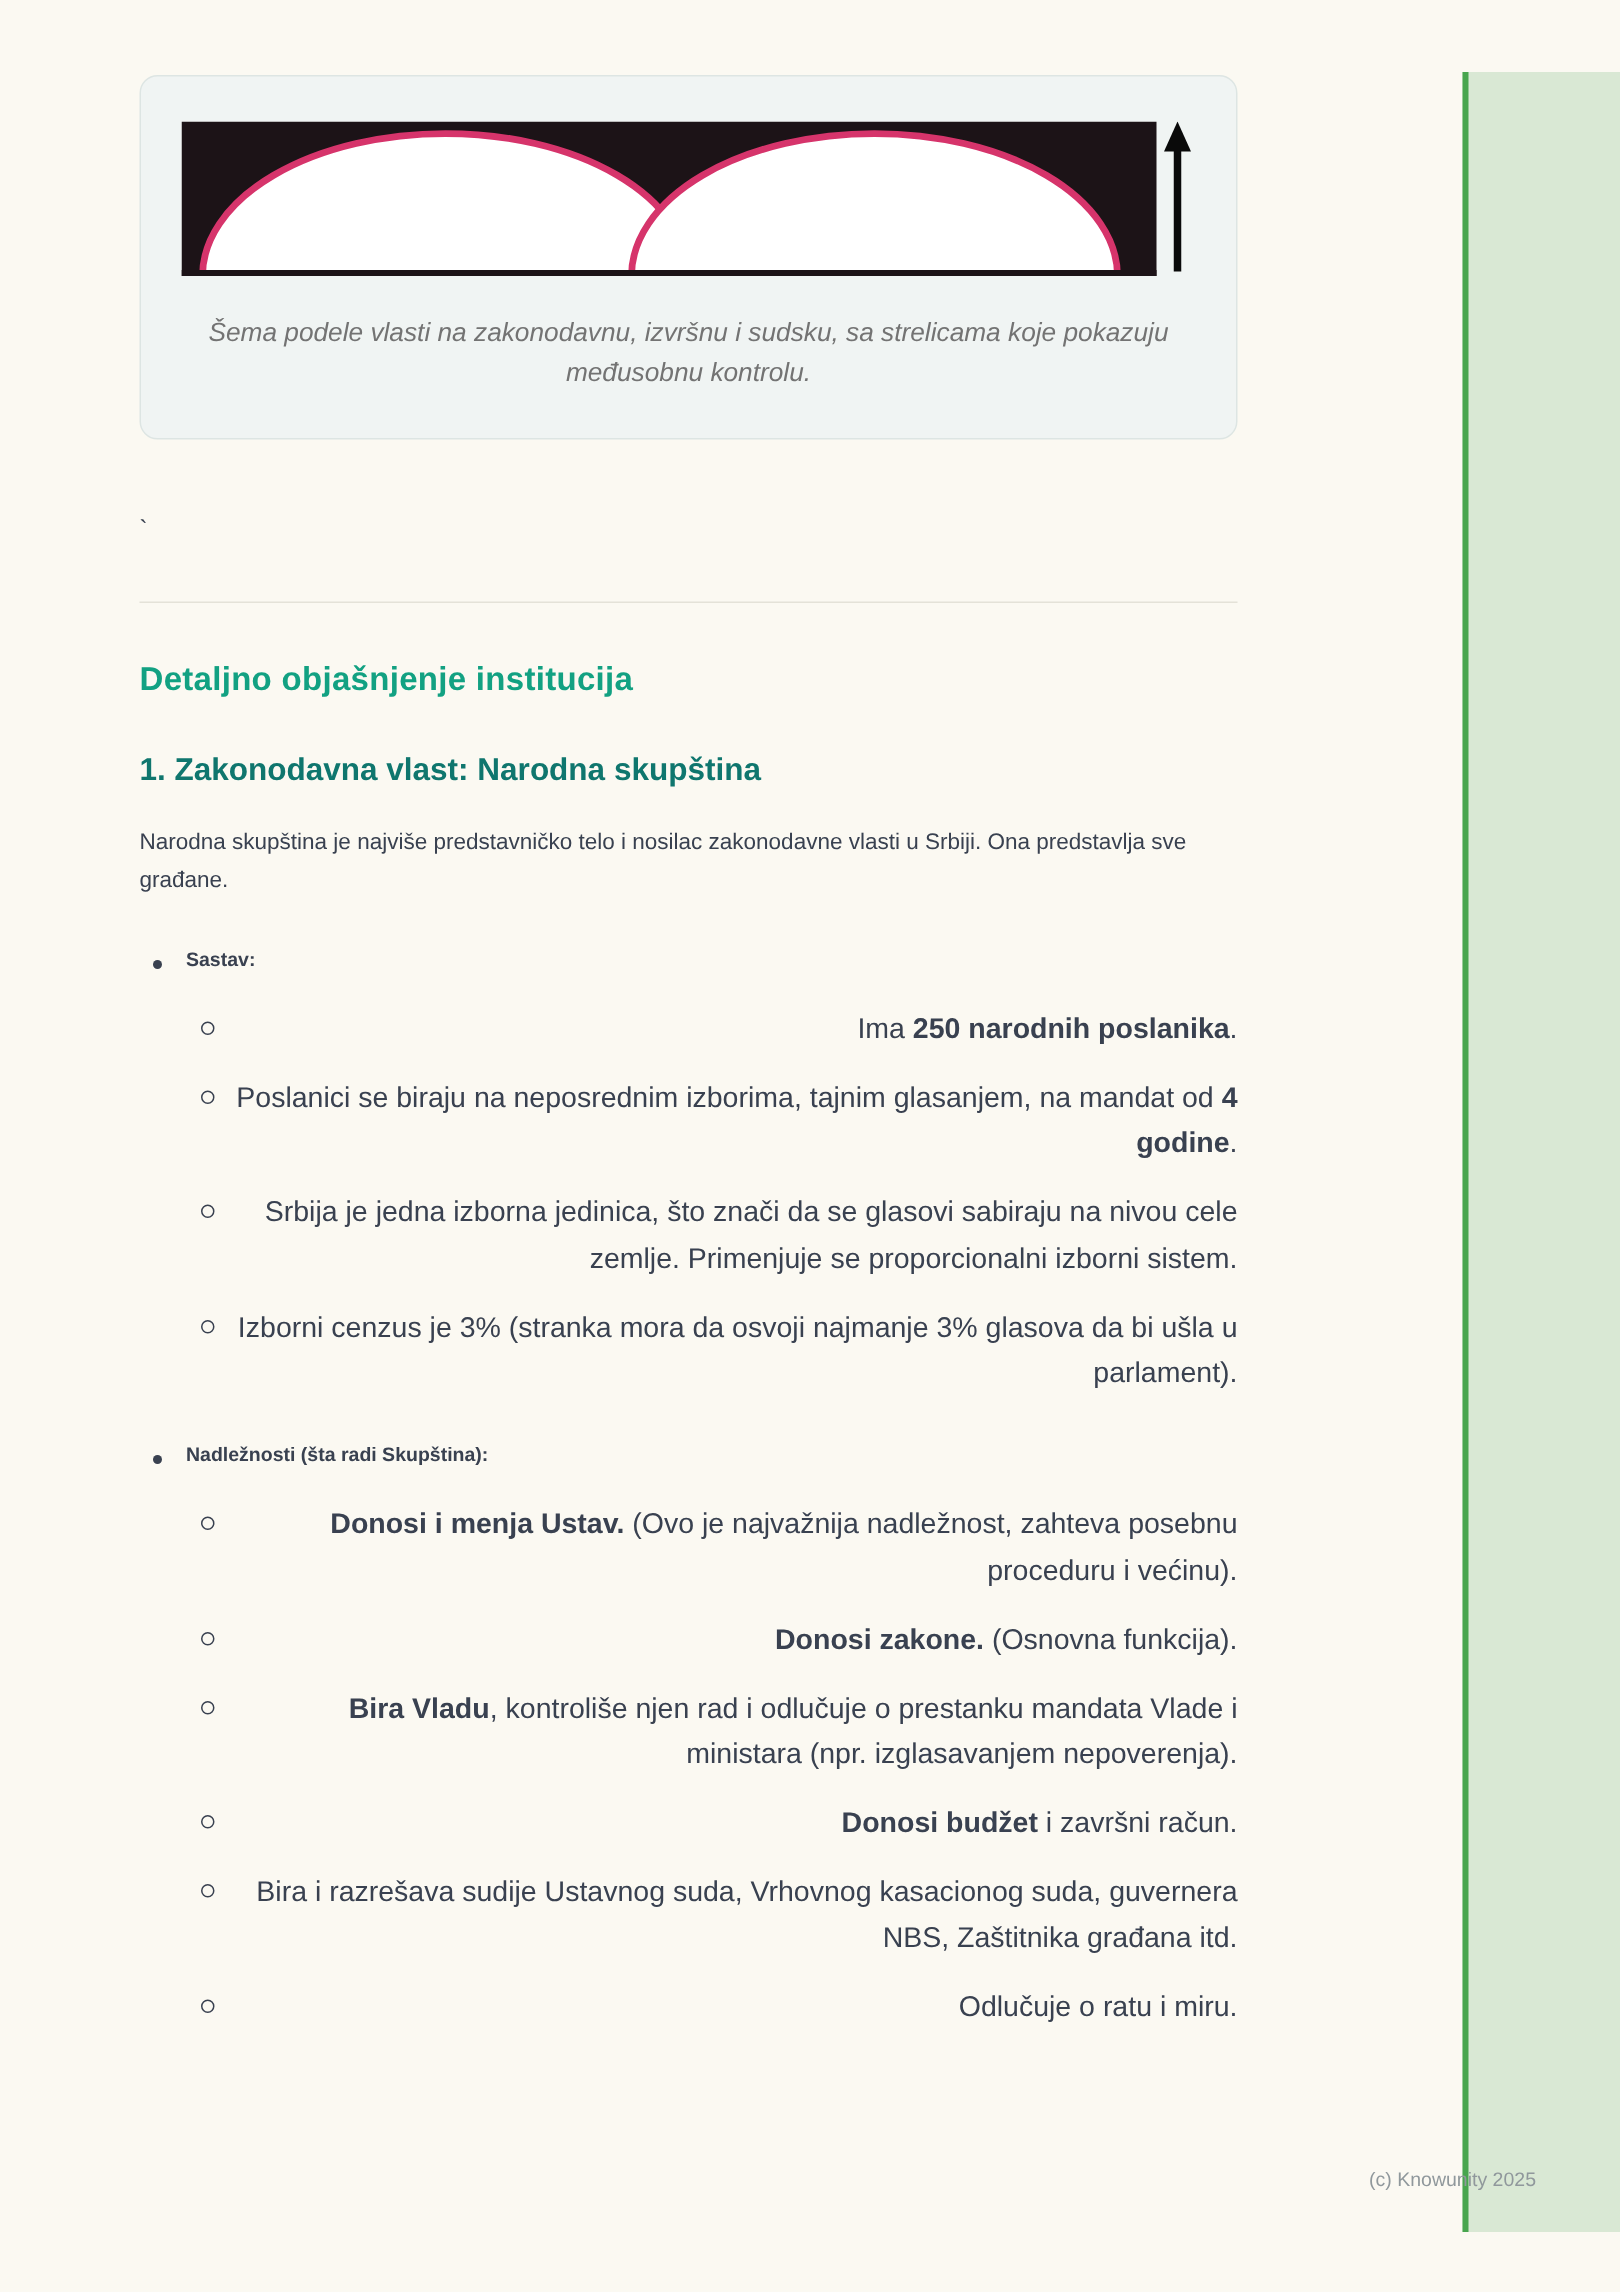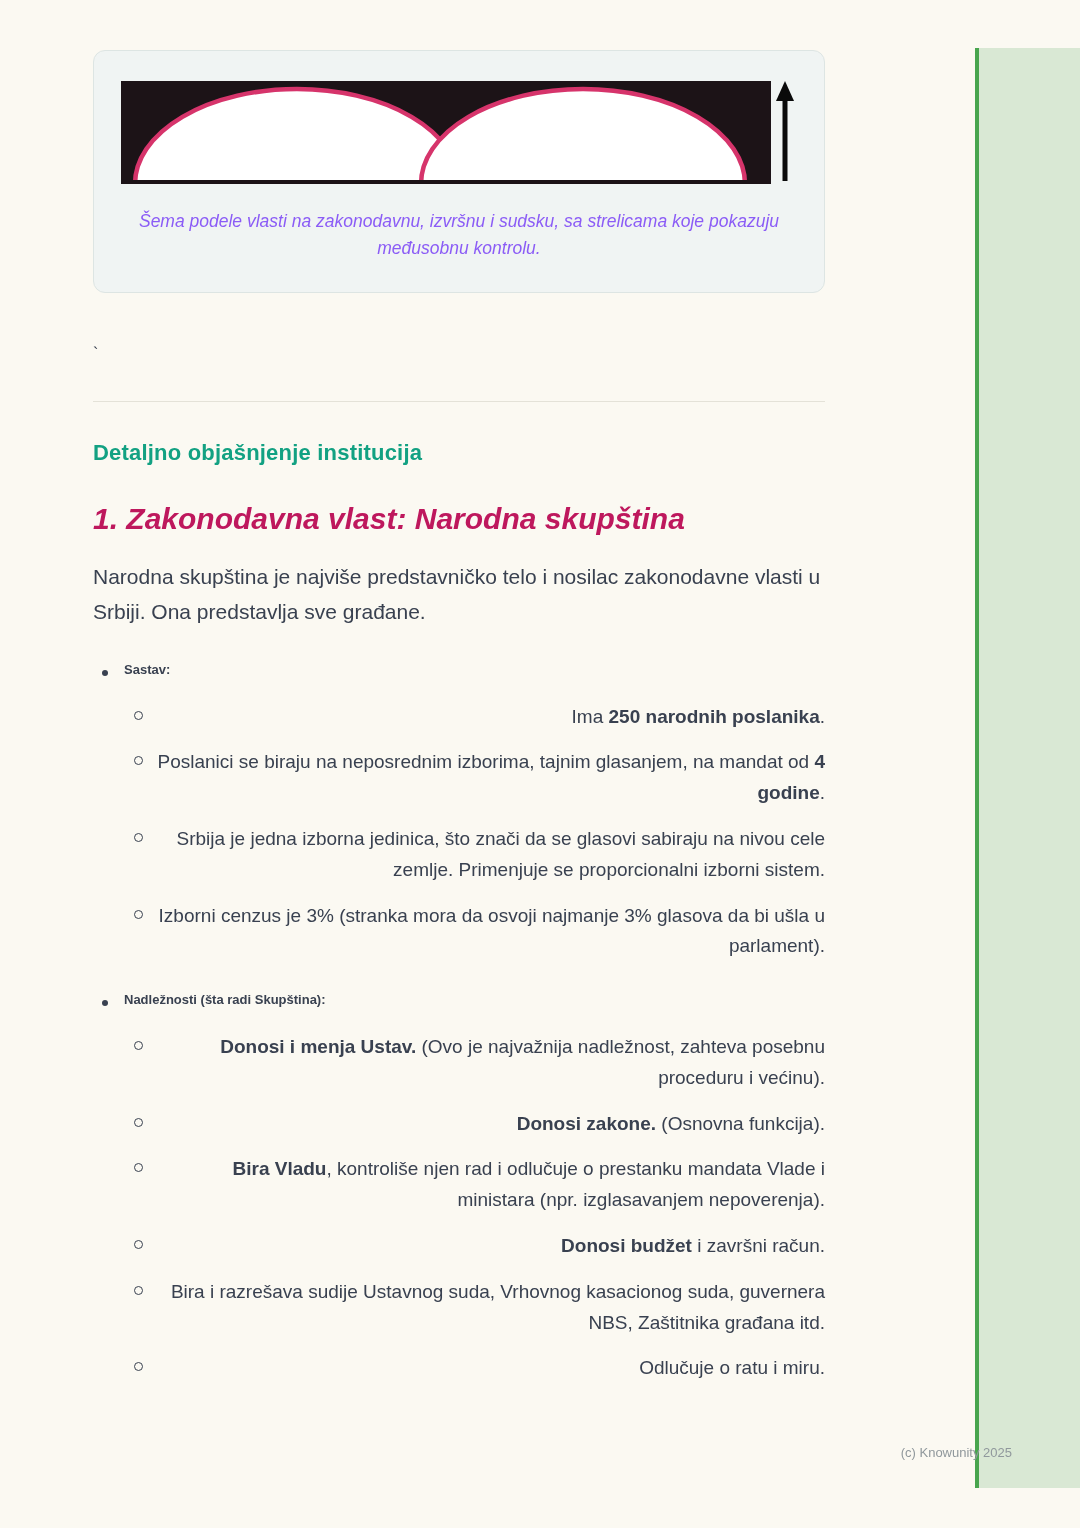--- a/index.html
+++ b/index.html
@@ -37,21 +37,21 @@
   }
   .fig-image { width: 678px; height: 103px; }
   .fig-image svg { display: block; }
   .card figcaption {
     margin: 24px auto 0 auto;
     max-width: 648px;
     text-align: center;
     font-style: italic;
     font-size: 17.5px;
     line-height: 1.55;
-    color: #8b5cf6;
+    color: #737373;
   }
   .backtick {
     margin-top: 52px;
     font-size: 16px;
     color: #394150;
     height: 20px;
   }
   .divider {
     border: none;
     border-top: 1px solid #e4e2d8;
@@ -59,28 +59,27 @@
   }
   h1 {
     margin-top: 38px;
     font-size: 22px;
     font-weight: 700;
     color: #12a182;
     letter-spacing: 0.2px;
   }
   h2 {
     margin-top: 36px;
-    font-size: 30px;
+    font-size: 21px;
     font-weight: 700;
-    color: #be185d;
-    font-style: italic;
+    color: #0f766e;
   }
   .intro {
     margin-top: 24px;
-    font-size: 21px;
+    font-size: 15px;
     line-height: 1.65;
   }
   ul { list-style: none; }
   .l1 { margin-top: 30px; }
   .l1 > li { position: relative; padding-left: 31px; margin-top: 28px; }
   .l1 > li:first-child { margin-top: 0; }
   .l1 > li::before {
     content: "";
     position: absolute;
     left: 9px;
@@ -106,21 +105,21 @@
     top: 9px;
     width: 7px;
     height: 7px;
     border-radius: 50%;
     border: 1.7px solid #394150;
     background: transparent;
   }
   .l2 strong { font-weight: 700; }
   .footer {
     position: absolute;
-    right: 68px;
+    right: 56px;
     bottom: 68px;
     font-size: 13px;
     color: #90989c;
     margin-top: 42px;
   }
 </style>
 </head>
 <body>
 
 <div class="right-stripe"></div>

